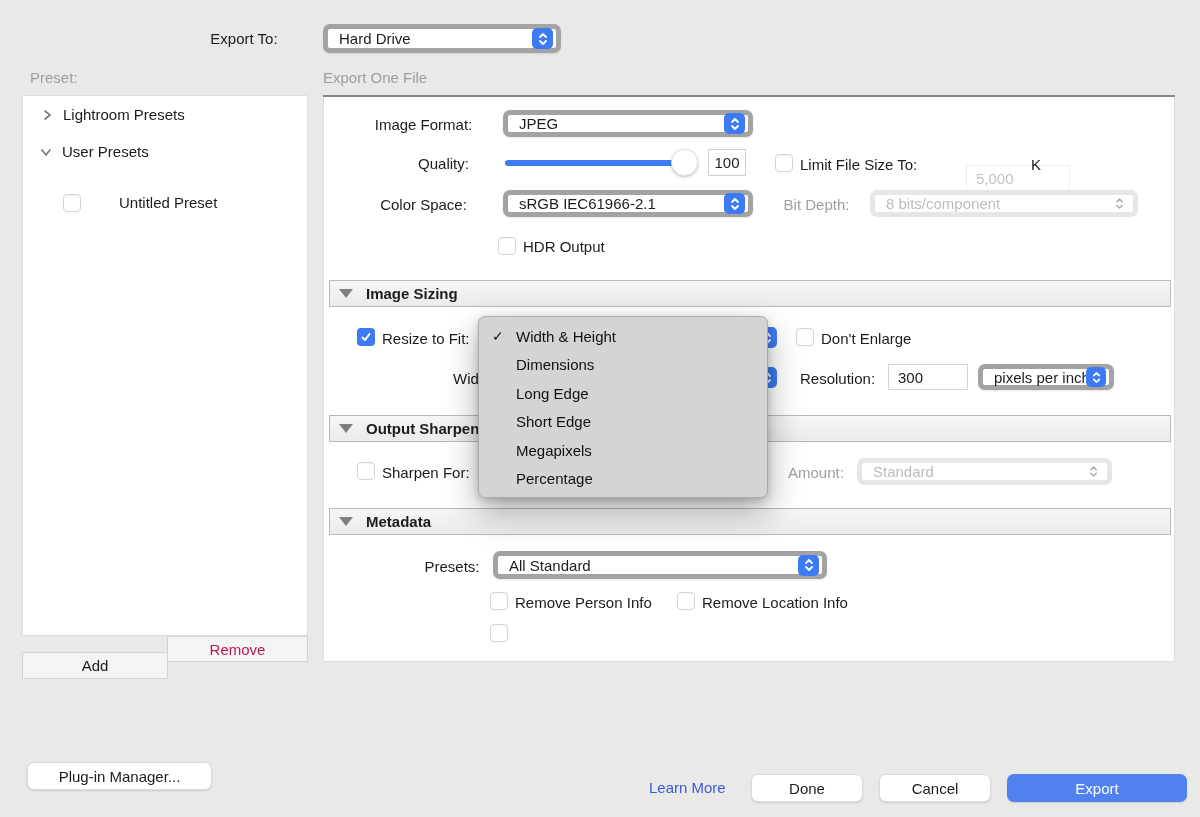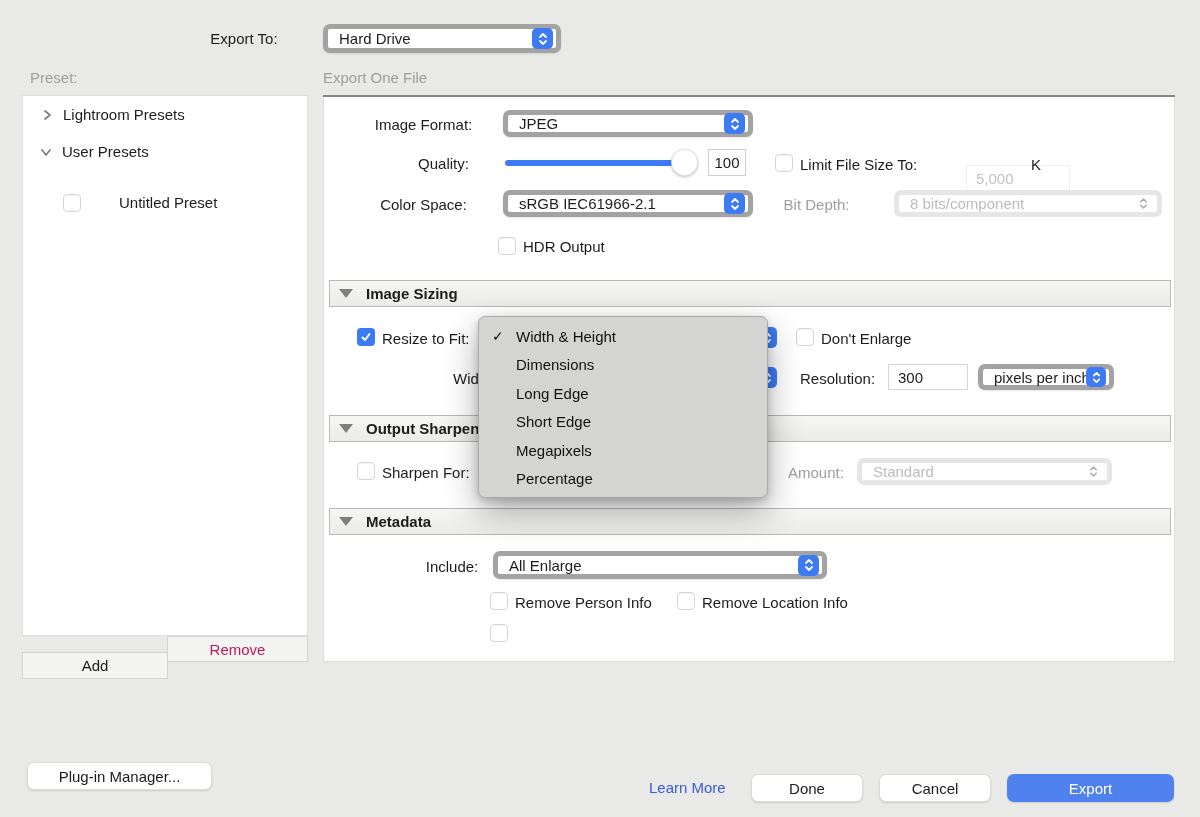--- a/index.html
+++ b/index.html
@@ -147,21 +147,21 @@
   <div class="abs label r" style="left:350px; top:196px; width:147px;">Color Space:</div>
   <div class="abs select" style="left:503px; top:190px; width:250px; height:27px;">
     <span class="val">sRGB IEC61966-2.1</span>
     <span class="stepper">
       <svg width="12" height="16" viewBox="0 0 12 16">
           <path d="M3 6 L6 3 L9 6 M3 10 L6 13 L9 10" stroke="#fff" stroke-width="1.8" fill="none" stroke-linecap="round" stroke-linejoin="round"></path>
         </svg>
     </span>
   </div>
   <div class="abs label r gray" style="left:770px; top:196px; width:93px;">Bit Depth:</div>
-  <div class="abs select disabled" style="left:894px; top:190px; width:268px; height:27px;">
+  <div class="abs select disabled" style="left:870px; top:190px; width:268px; height:27px;">
     <span class="val">8 bits/component</span>
     <span class="stepper plain">
       <svg width="11" height="15" viewBox="0 0 12 16">
           <path d="M3 6 L6 3 L9 6 M3 10 L6 13 L9 10" stroke="#ababaa" stroke-width="1.6" fill="none" stroke-linecap="round" stroke-linejoin="round"></path>
         </svg>
     </span>
   </div>
 
   <span class="abs checkbox" style="left:498px; top:237px;"></span>
   <div class="abs label" style="left:523px; top:238px;">HDR Output</div>
@@ -219,23 +219,23 @@
       <svg width="11" height="15" viewBox="0 0 12 16">
           <path d="M3 6 L6 3 L9 6 M3 10 L6 13 L9 10" stroke="#ababaa" stroke-width="1.6" fill="none" stroke-linecap="round" stroke-linejoin="round"></path>
         </svg>
     </span>
   </div>
 
   <div class="abs sect" style="left:329px; top:508px; width:842px; height:27px;">
     <span class="tri"></span>
     <span>Metadata</span>
   </div>
-  <div class="abs label r" style="left:420px; top:558px; width:64px;">Include:</div>
+  <div class="abs label r" style="left:420px; top:558px; width:64px;">Presets:</div>
   <div class="abs select" style="left:493px; top:551px; width:334px; height:28px;">
-    <span class="val">All Enlarge</span>
+    <span class="val">All Standard</span>
     <span class="stepper">
       <svg width="12" height="16" viewBox="0 0 12 16">
           <path d="M3 6 L6 3 L9 6 M3 10 L6 13 L9 10" stroke="#fff" stroke-width="1.8" fill="none" stroke-linecap="round" stroke-linejoin="round"></path>
         </svg>
     </span>
   </div>
   <span class="abs checkbox" style="left:490px; top:592px;"></span>
   <div class="abs label" style="left:515px; top:594px;">Remove Person Info</div>
   <span class="abs checkbox" style="left:677px; top:592px;"></span>
   <div class="abs label" style="left:702px; top:594px;">Remove Location Info</div>
@@ -271,17 +271,17 @@
   <div class="abs btn" style="left:27px; top:762px; width:185px; height:28px;">
     <span>Plug-in Manager...</span>
   </div>
   <div class="abs label link" style="left:649px; top:779px;">Learn More</div>
   <div class="abs btn" style="left:751px; top:774px; width:112px; height:28px;">
     <span>Done</span>
   </div>
   <div class="abs btn" style="left:879px; top:774px; width:112px; height:28px;">
     <span>Cancel</span>
   </div>
-  <div class="abs btn primary" style="left:1007px; top:774px; width:167px; height:28px;">
+  <div class="abs btn primary" style="left:1007px; top:774px; width:180px; height:28px;">
     <span>Export</span>
   </div>
 
 </div>
 
 </body></html>

